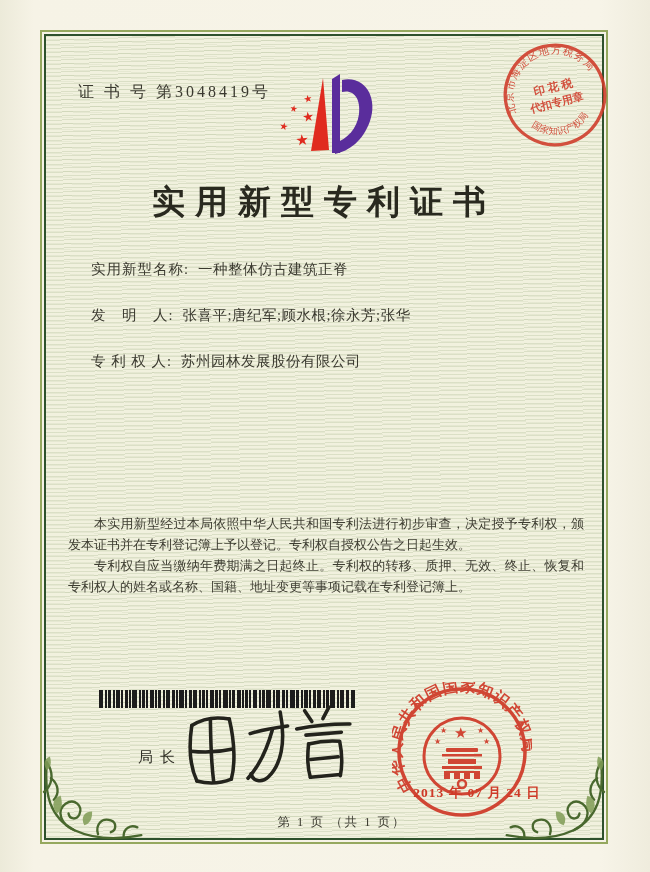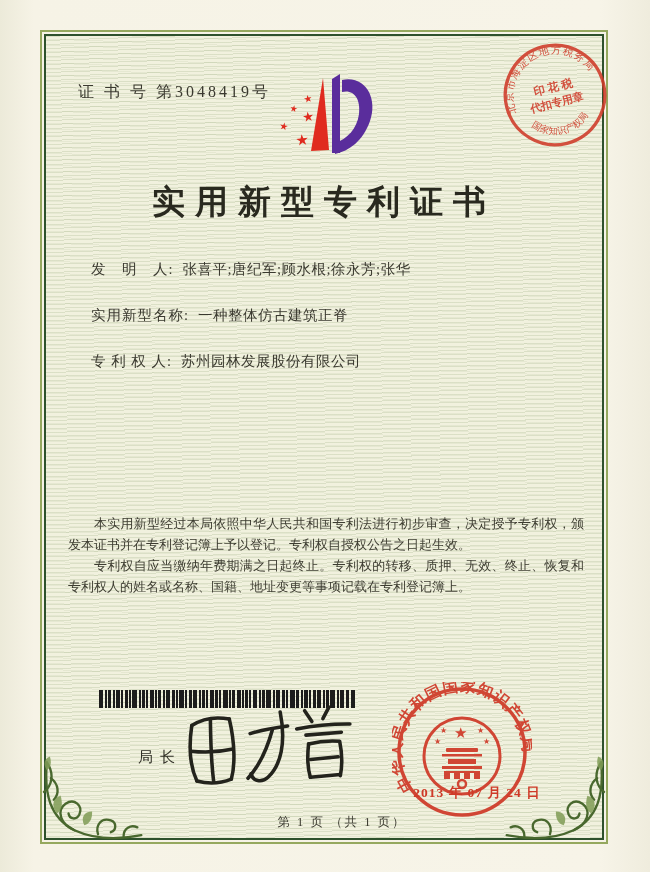--- a/index.html
+++ b/index.html
@@ -118,24 +118,24 @@
           <textPath href="#ts-bottom" startOffset="3">国家知识产权局</textPath>
         </text>
         <text class="red-fill stamp-text" x="55" y="51" font-size="11" font-weight="bold" text-anchor="middle">印 花 税</text>
         <text class="red-fill stamp-text" x="55" y="66" font-size="10.5" font-weight="bold" text-anchor="middle">代扣专用章</text>
       </svg>
 
       <div class="cert-title">实用新型专利证书</div>
 
       <div class="fields">
         <div class="field-row">
-          <span class="lbl">发　明　人:</span><span class="val">张喜平;唐纪军;顾水根;徐永芳;张华</span>
+          <span class="lbl">实用新型名称:</span><span class="val">一种整体仿古建筑正脊</span>
         </div>
         <div class="field-row">
-          <span class="lbl">实用新型名称:</span><span class="val">一种整体仿古建筑正脊</span>
+          <span class="lbl">发　明　人:</span><span class="val">张喜平;唐纪军;顾水根;徐永芳;张华</span>
         </div>
         <div class="field-row">
           <span class="lbl">专 利 权 人:</span><span class="val">苏州园林发展股份有限公司</span>
         </div>
       </div>
 
       <div class="paras">
         <p>本实用新型经过本局依照中华人民共和国专利法进行初步审查，决定授予专利权，颁发本证书并在专利登记簿上予以登记。专利权自授权公告之日起生效。</p>
         <p>专利权自应当缴纳年费期满之日起终止。专利权的转移、质押、无效、终止、恢复和专利权人的姓名或名称、国籍、地址变更等事项记载在专利登记簿上。</p>
       </div>

